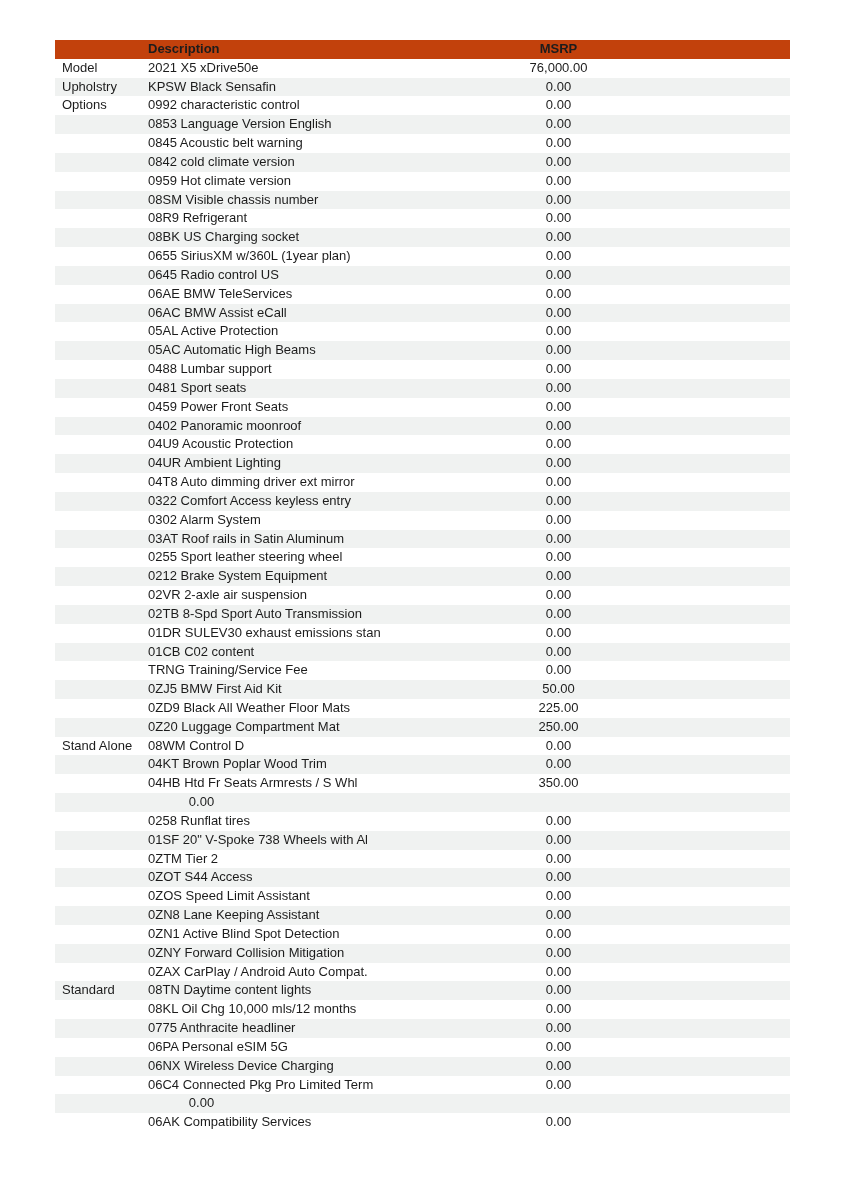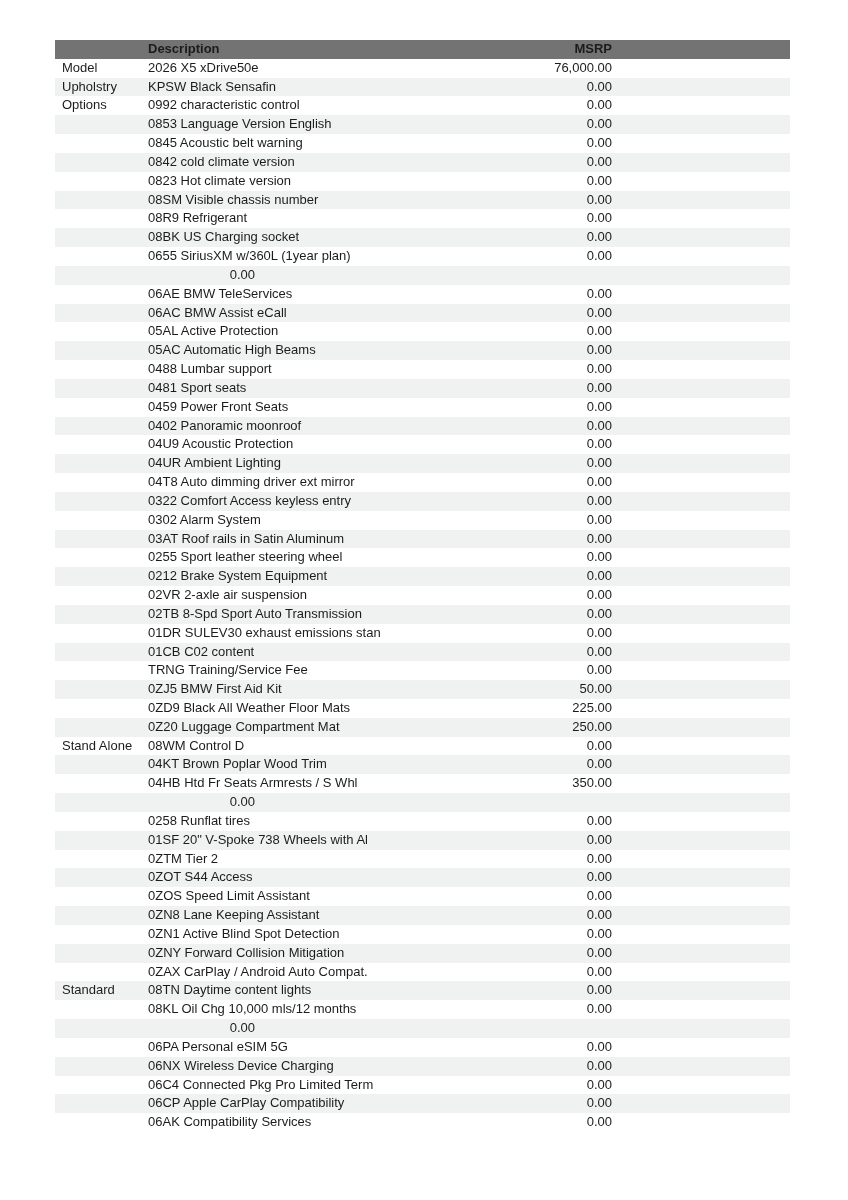--- a/index.html
+++ b/index.html
@@ -34,49 +34,49 @@
     padding-left: 7px;
     box-sizing: border-box;
     overflow: hidden;
   }
   .trow .desc {
     width: 357px;
     overflow: hidden;
   }
   .trow .msrp {
     width: 107px;
-    text-align: right;
+    text-align: center;
     overflow: hidden;
   }
   .trow .pad {
     flex: 1;
   }
   .header-row {
     font-weight: bold;
-    background: #737373;
+    background: #c2410c;
   }
   .rows-body .trow:nth-child(even) {
     background: var(--stripe, #f0f2f1);
   }
 </style>
 </head>
 <body>
 
 <div class="page" style="color: rgb(28, 28, 28);">
   <div class="options-table">
     <div class="trow header-row">
       <div class="cat"></div>
       <div class="desc">Description</div>
       <div class="msrp">MSRP</div>
       <div class="pad"></div>
     </div>
     <div class="rows-body">
   <div class="trow">
     <div class="cat">Model</div>
-    <div class="desc">2026 X5 xDrive50e</div>
+    <div class="desc">2021 X5 xDrive50e</div>
     <div class="msrp">76,000.00</div>
     <div class="pad"></div>
   </div>
 
 
   <div class="trow">
     <div class="cat">Upholstry</div>
     <div class="desc">KPSW Black Sensafin</div>
     <div class="msrp">0.00</div>
     <div class="pad"></div>
@@ -105,21 +105,21 @@
 
   <div class="trow">
     <div class="cat"></div>
     <div class="desc">0842 cold climate version</div>
     <div class="msrp">0.00</div>
     <div class="pad"></div>
   </div>
 
   <div class="trow">
     <div class="cat"></div>
-    <div class="desc">0823 Hot climate version</div>
+    <div class="desc">0959 Hot climate version</div>
     <div class="msrp">0.00</div>
     <div class="pad"></div>
   </div>
 
   <div class="trow">
     <div class="cat"></div>
     <div class="desc">08SM Visible chassis number</div>
     <div class="msrp">0.00</div>
     <div class="pad"></div>
   </div>
@@ -140,20 +140,21 @@
 
   <div class="trow">
     <div class="cat"></div>
     <div class="desc">0655 SiriusXM w/360L (1year plan)</div>
     <div class="msrp">0.00</div>
     <div class="pad"></div>
   </div>
 
   <div class="trow">
     <div class="cat"></div>
+    <div class="desc">0645 Radio control US</div>
     <div class="msrp">0.00</div>
     <div class="pad"></div>
   </div>
 
   <div class="trow">
     <div class="cat"></div>
     <div class="desc">06AE BMW TeleServices</div>
     <div class="msrp">0.00</div>
     <div class="pad"></div>
   </div>
@@ -418,20 +419,21 @@
 
   <div class="trow">
     <div class="cat"></div>
     <div class="desc">08KL Oil Chg 10,000 mls/12 months</div>
     <div class="msrp">0.00</div>
     <div class="pad"></div>
   </div>
 
   <div class="trow">
     <div class="cat"></div>
+    <div class="desc">0775 Anthracite headliner</div>
     <div class="msrp">0.00</div>
     <div class="pad"></div>
   </div>
 
   <div class="trow">
     <div class="cat"></div>
     <div class="desc">06PA Personal eSIM 5G</div>
     <div class="msrp">0.00</div>
     <div class="pad"></div>
   </div>
@@ -445,21 +447,20 @@
 
   <div class="trow">
     <div class="cat"></div>
     <div class="desc">06C4 Connected Pkg Pro Limited Term</div>
     <div class="msrp">0.00</div>
     <div class="pad"></div>
   </div>
 
   <div class="trow">
     <div class="cat"></div>
-    <div class="desc">06CP Apple CarPlay Compatibility</div>
     <div class="msrp">0.00</div>
     <div class="pad"></div>
   </div>
 
   <div class="trow">
     <div class="cat"></div>
     <div class="desc">06AK Compatibility Services</div>
     <div class="msrp">0.00</div>
     <div class="pad"></div>
   </div>

